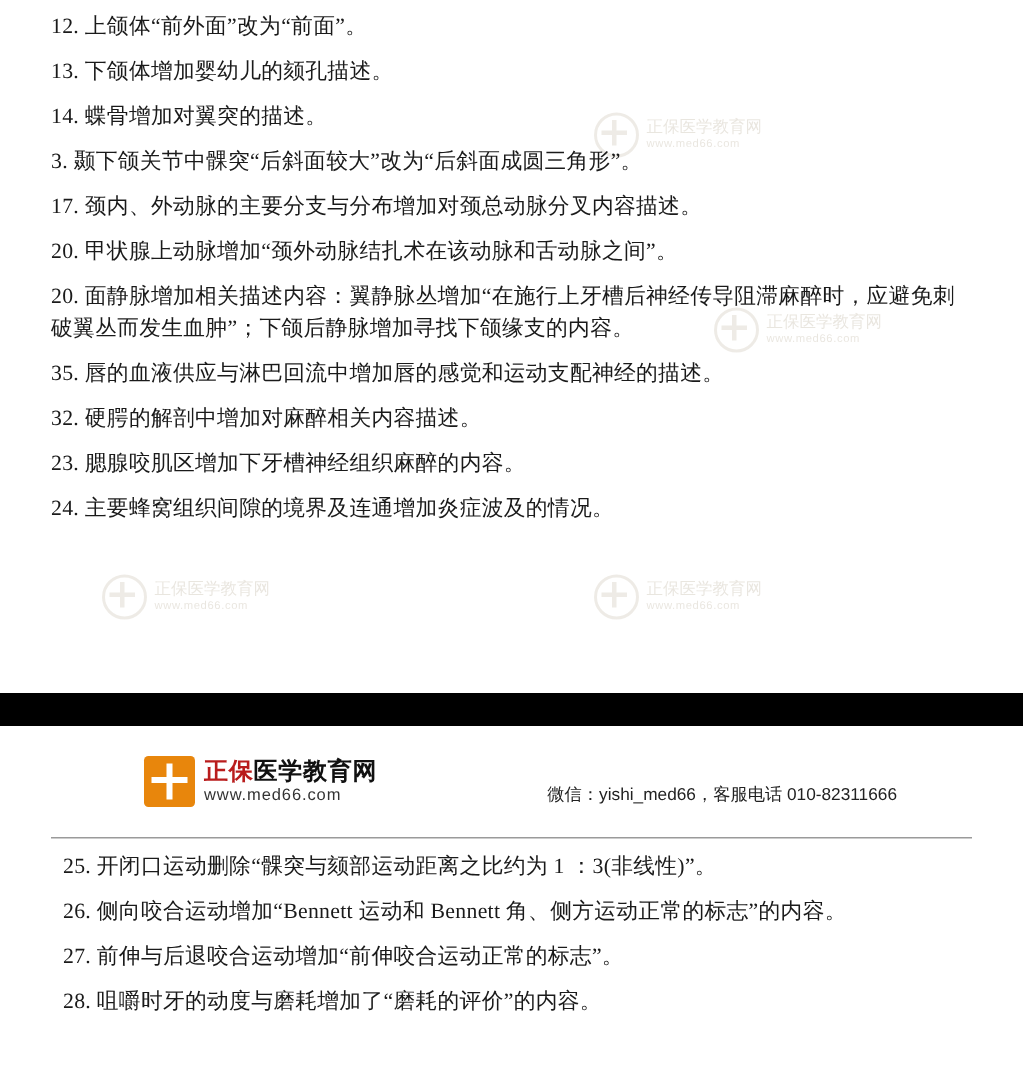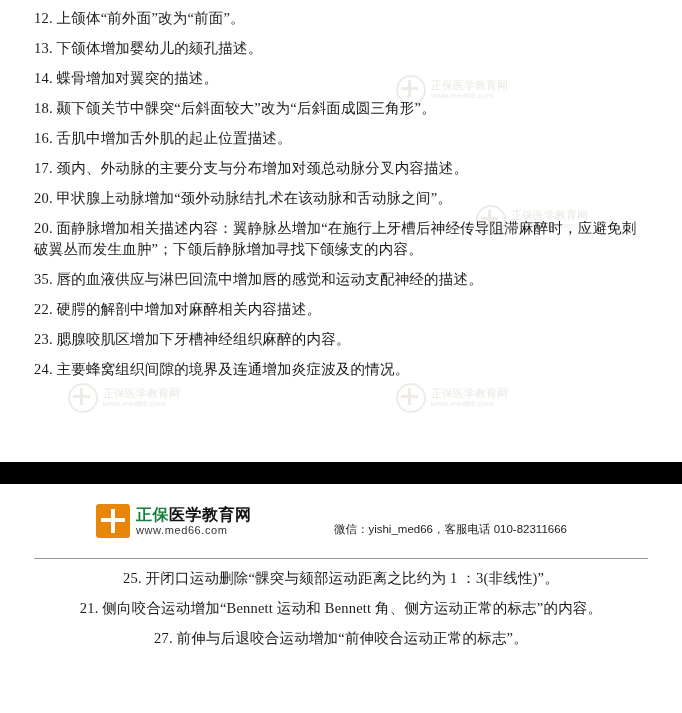--- a/index.html
+++ b/index.html
@@ -106,31 +106,31 @@
     flex-direction: column;
     line-height: 1.1;
   }
   .brand-name {
     font-size: 16px;
     font-weight: bold;
     color: #111;
     letter-spacing: 0.5px;
   }
   .brand-name .hl {
-    color: #15803d;
+    color: #b91c1c;
   }
   .brand-url {
     font-size: 11px;
     color: #333;
     letter-spacing: 0.6px;
     font-family: "Liberation Sans", sans-serif;
   }
   .contact {
     position: absolute;
-    right: 115px;
+    right: 84px;
     top: 38px;
     font-size: 11.5px;
     color: #222;
     font-family: "Liberation Sans", sans-serif;
     white-space: nowrap;
   }
   .rule {
     position: absolute;
     left: 34px;
     top: 74px;
@@ -138,21 +138,20 @@
     height: 1px;
     background: #9a9a9a;
   }
   .bottom-lines {
     position: absolute;
     left: 0;
     top: 84px;
     width: 682px;
     padding: 0 42px;
     box-sizing: border-box;
-    text-align: center;
   }
 
   
   .wm {
     position: absolute;
     display: flex;
     align-items: center;
     gap: 5px;
     opacity: 0.30;
     z-index: 1;
@@ -207,27 +206,26 @@
 </head>
 <body>
 
 <div class="page">
 
   <div class="section-top">
 
     <p class="line">12. 上颌体“前外面”改为“前面”。</p>
     <p class="line">13. 下颌体增加婴幼儿的颏孔描述。</p>
     <p class="line">14. 蝶骨增加对翼突的描述。</p>
-    <p class="line">18. 颞下颌关节中髁突“后斜面较大”改为“后斜面成圆三角形”。</p>
-    <p class="line">16. 舌肌中增加舌外肌的起止位置描述。</p>
+    <p class="line">3. 颞下颌关节中髁突“后斜面较大”改为“后斜面成圆三角形”。</p>
     <p class="line">17. 颈内、外动脉的主要分支与分布增加对颈总动脉分叉内容描述。</p>
     <p class="line">20. 甲状腺上动脉增加“颈外动脉结扎术在该动脉和舌动脉之间”。</p>
     <p class="line">20. 面静脉增加相关描述内容：翼静脉丛增加“在施行上牙槽后神经传导阻滞麻醉时，应避免刺破翼丛而发生血肿”；下颌后静脉增加寻找下颌缘支的内容。</p>
     <p class="line">35. 唇的血液供应与淋巴回流中增加唇的感觉和运动支配神经的描述。</p>
-    <p class="line">22. 硬腭的解剖中增加对麻醉相关内容描述。</p>
+    <p class="line">32. 硬腭的解剖中增加对麻醉相关内容描述。</p>
     <p class="line">23. 腮腺咬肌区增加下牙槽神经组织麻醉的内容。</p>
     <p class="line">24. 主要蜂窝组织间隙的境界及连通增加炎症波及的情况。</p>
 
     <div class="wm" style="left:396px; top:75px;">
       <span class="wm-mark"></span>
       <span class="wm-text">
         <span class="wm-title">正保医学教育网</span>
         <span class="wm-url">www.med66.com</span>
       </span>
     </div>
@@ -266,18 +264,19 @@
           <span class="brand-url">www.med66.com</span>
         </span>
       </div>
       <div class="contact">微信：yishi_med66，客服电话 010-82311666</div>
     </div>
 
     <div class="rule"></div>
 
     <div class="bottom-lines">
       <p class="line">25. 开闭口运动删除“髁突与颏部运动距离之比约为 1 ：3(非线性)”。</p>
-      <p class="line">21. 侧向咬合运动增加“Bennett 运动和 Bennett 角、侧方运动正常的标志”的内容。</p>
+      <p class="line">26. 侧向咬合运动增加“Bennett 运动和 Bennett 角、侧方运动正常的标志”的内容。</p>
       <p class="line">27. 前伸与后退咬合运动增加“前伸咬合运动正常的标志”。</p>
+      <p class="line">28. 咀嚼时牙的动度与磨耗增加了“磨耗的评价”的内容。</p>
     </div>
   </div>
 
 </div>
 
 </body></html>

